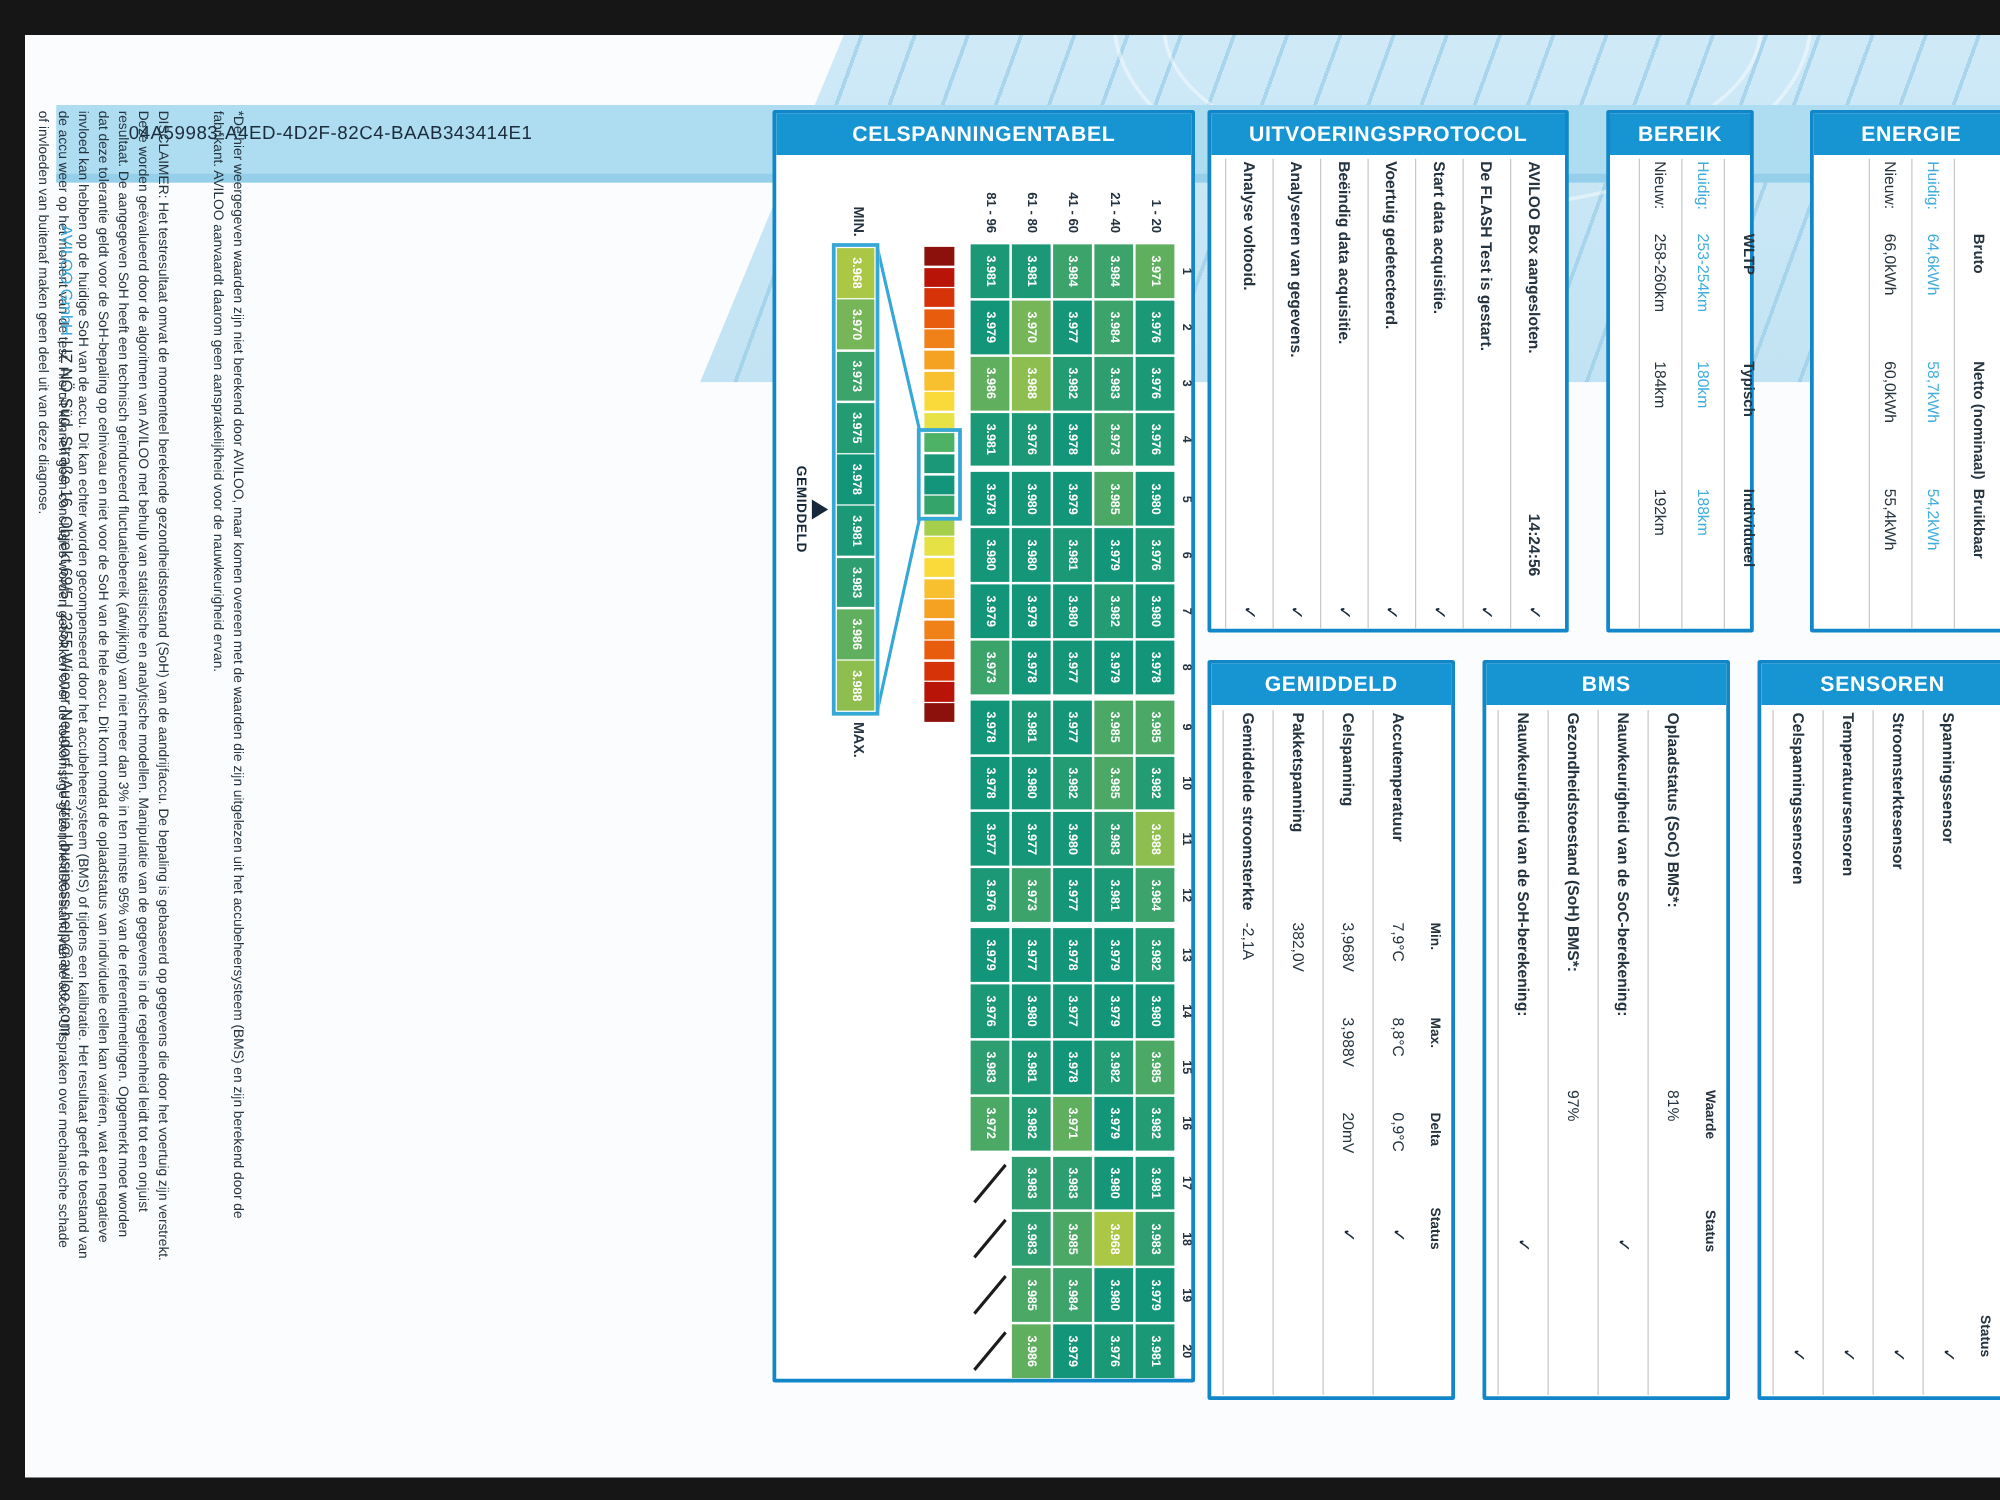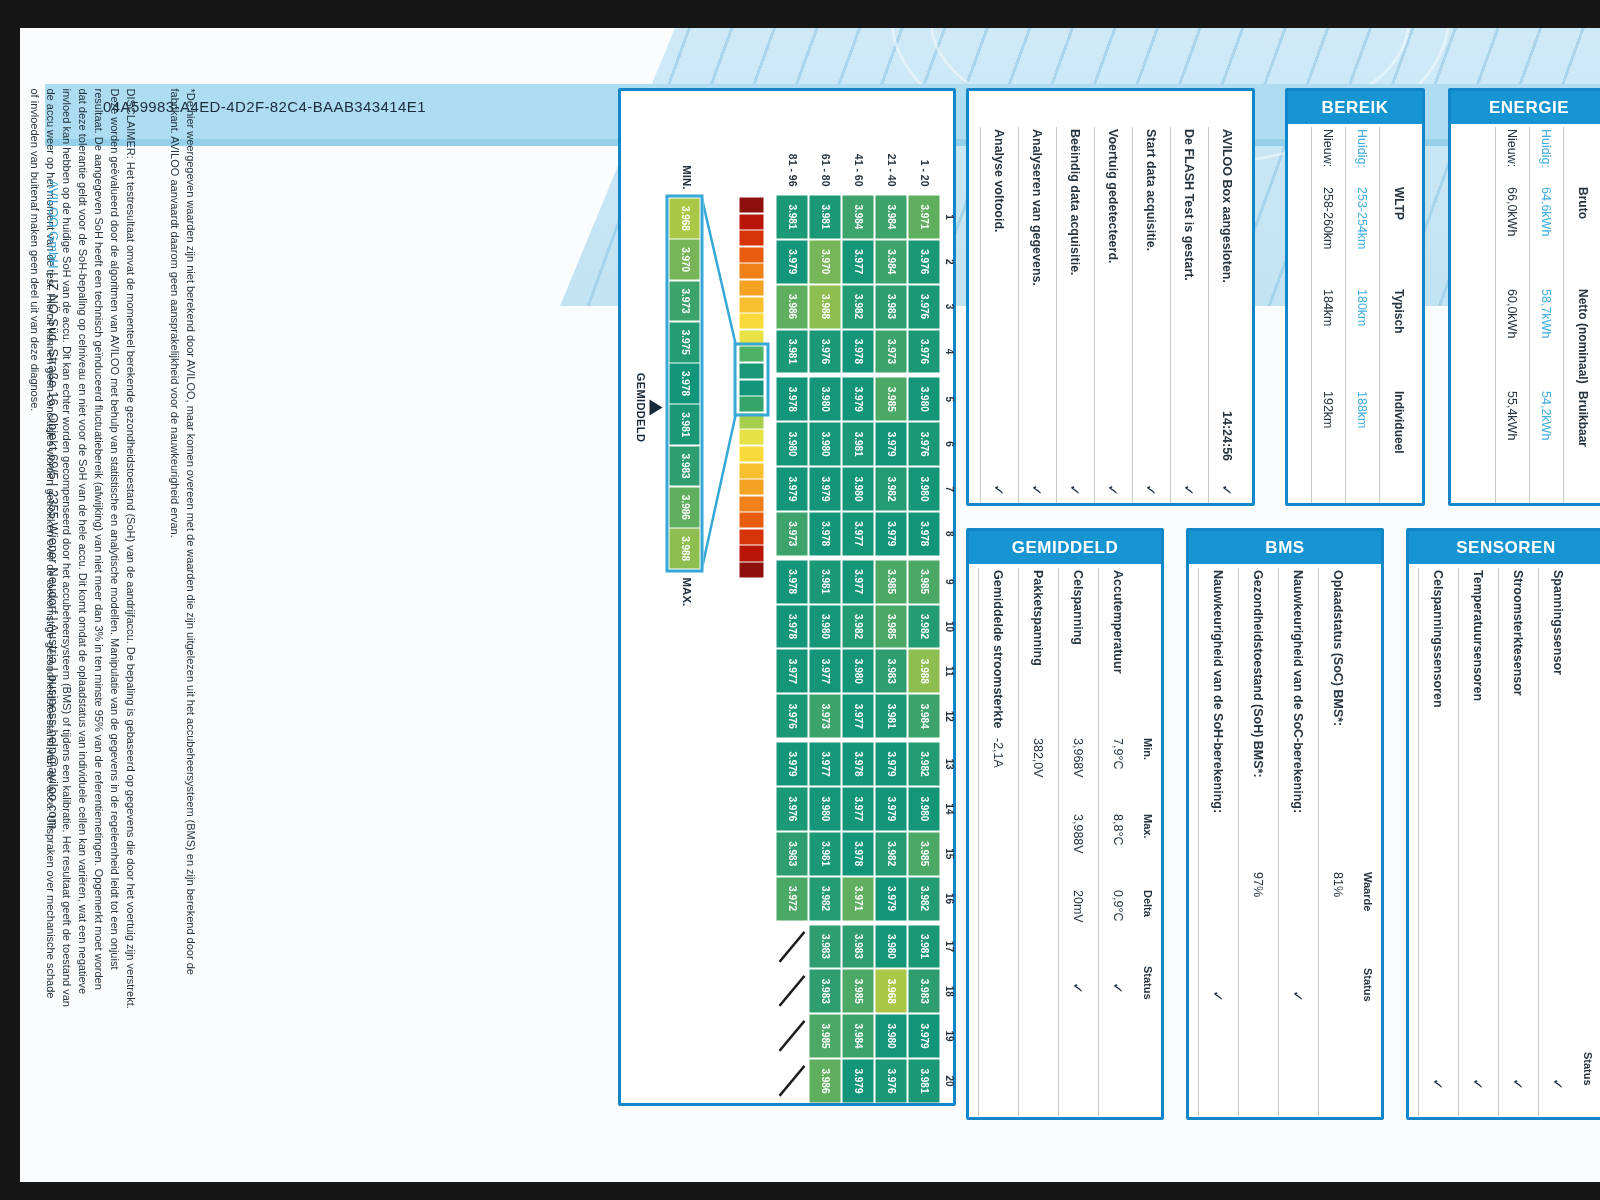--- a/index.html
+++ b/index.html
@@ -32,21 +32,21 @@
   #footer { width:880px; height:20px; left:-409px; top:582px; font-size:13px;
     color:#25343f; white-space:nowrap; }
   #footer .brand { color:#35a7da; }
 
   
   .panel { position:absolute; background:#fff; border:3px solid #1186c8; border-radius:2px; }
   .titlebar { height:33px; background:#1795d3; display:flex; align-items:center;
     justify-content:center; color:#fff; font-weight:700; font-size:17px; letter-spacing:.5px; }
   .p-celltable { left:598px; top:60px; width:338px; height:1018px; }
   .p-protocol  { left:946px; top:60px; width:289px; height:418px; }
-  .p-bereik    { left:1265px; top:60px; width:140px; height:418px; }
+  .p-bereik    { left:1265px; top:60px; width:118px; height:418px; }
   .p-energie   { left:1428px; top:60px; width:162px; height:418px; }
   .p-metingen  { left:946px; top:500px; width:198px; height:592px; }
   .p-bms       { left:1166px; top:500px; width:198px; height:592px; }
   .p-sensoren  { left:1386px; top:500px; width:200px; height:592px; }
 
   
   #ct-content  { width:975px; height:330px; left:-318px; top:359px; }
   #pr-content  { width:376px; height:272px; left:-47px;  top:88px; }
   #br-content  { width:376px; height:128px; left:-121px; top:160px; }
   #en-content  { width:376px; height:148px; left:-110px; top:150px; }
@@ -153,20 +153,21 @@
 invloed kan hebben op de huidige SoH van de accu. Dit kan echter worden gecompenseerd door het accubeheersysteem (BMS) of tijdens een kalibratie. Het resultaat geeft de toestand van
 de accu weer op het moment van de test. Hieruit kunnen geen conclusies worden getrokken over de toekomstige gezondheidstoestand van de accu. Uitspraken over mechanische schade
 of invloeden van buitenaf maken geen deel uit van deze diagnose.</div>
     </div>
 
     <div id="footer" class="rot">
       <span class="brand">AVILOO GmbH</span><span> | IZ NÖ-Süd, Straße 16, Objekt 69/5 | 2355 Wiener Neudorf | Austria | business.help@aviloo.com</span>
     </div>
 
     <div class="panel p-celltable">
+      <div class="titlebar">CELSPANNINGENTABEL</div>
       <div id="ct-content" class="rot">
         <div id="vt-table">
             <div class="vt-row vt-hd">
               <div class="vt-gut"></div>
               <div class="vt-idx">1</div>
               <div class="vt-idx">2</div>
               <div class="vt-idx">3</div>
               <div class="vt-idx">4</div>
               <div class="vt-idx grp">5</div>
               <div class="vt-idx">6</div>
@@ -359,20 +360,21 @@
             <div class="lg-cell" style="background: rgb(142, 190, 79);">3.988</div>
           </div>
         <div id="min-label" class="minmax">MIN.</div>
         <div id="max-label" class="minmax">MAX.</div>
         <div id="gm-arrow"></div>
         <div id="gm-label">GEMIDDELD</div>
       </div>
     </div>
 
     <div class="panel p-protocol">
+      <div class="titlebar">UITVOERINGSPROTOCOL</div>
       <div id="pr-content" class="rot">
           <div class="t-row">
             <div class="t-label">AVILOO Box aangesloten.</div>
             <div class="t-val">14:24:56</div>
             <div class="chk">✓</div>
           </div>
           <div class="t-row">
             <div class="t-label">De FLASH Test is gestart.</div>
             <div class="t-val"></div>
             <div class="chk">✓</div>

